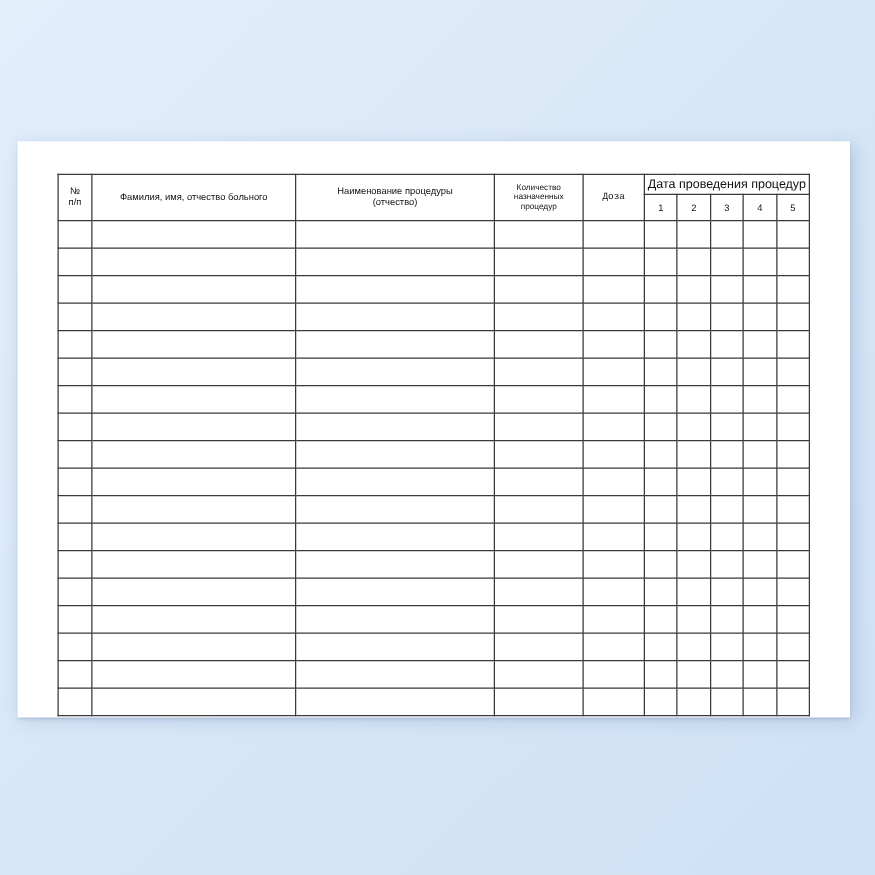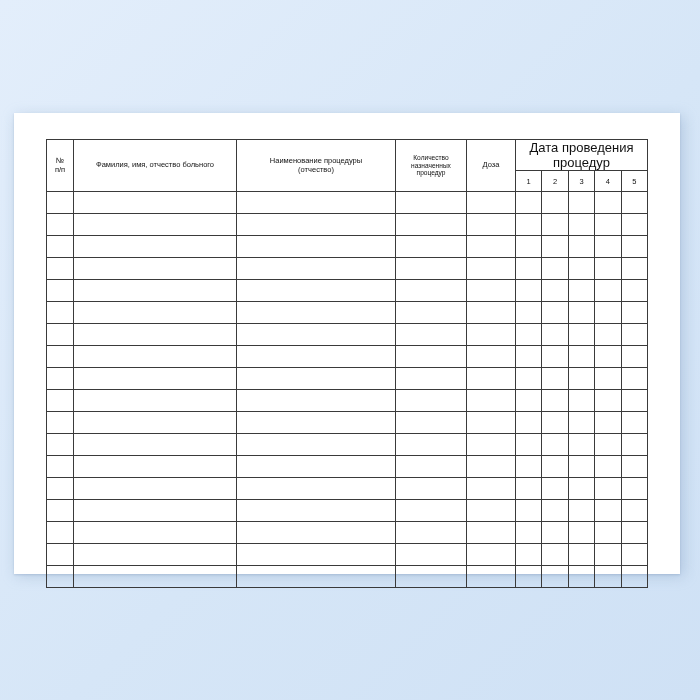--- a/index.html
+++ b/index.html
@@ -61,35 +61,35 @@
     font-size: 7.5px;
     line-height: 1.15;
     padding: 2px 2px;
   }
   th.h-small {
     font-size: 6.6px;
     line-height: 1.15;
     padding: 2px 1px;
   }
   th.daygroup {
-    font-size: 13px;
+    font-size: 10px;
     height: 15px;
   }
   th.daynum {
     font-size: 7.5px;
     height: 20px;
   }
   td.body-cell {
     height: 21px;
   }
   .c-num { width: 26px; }
   .c-name { width: 162px; }
   .c-proc { width: 158px; }
   .c-count { width: 70px; }
-  .c-dose { width: 48px; }
+  .c-dose { width: 48px; font-family: Liberation Mono, monospace; }
   .c-day { width: 27.6px; }
 </style>
 </head>
 <body>
 
 <div class="stage">
   <div class="page-shadow"></div>
   <div class="sheet">
     <div class="table-wrap">
       <table class="form">

